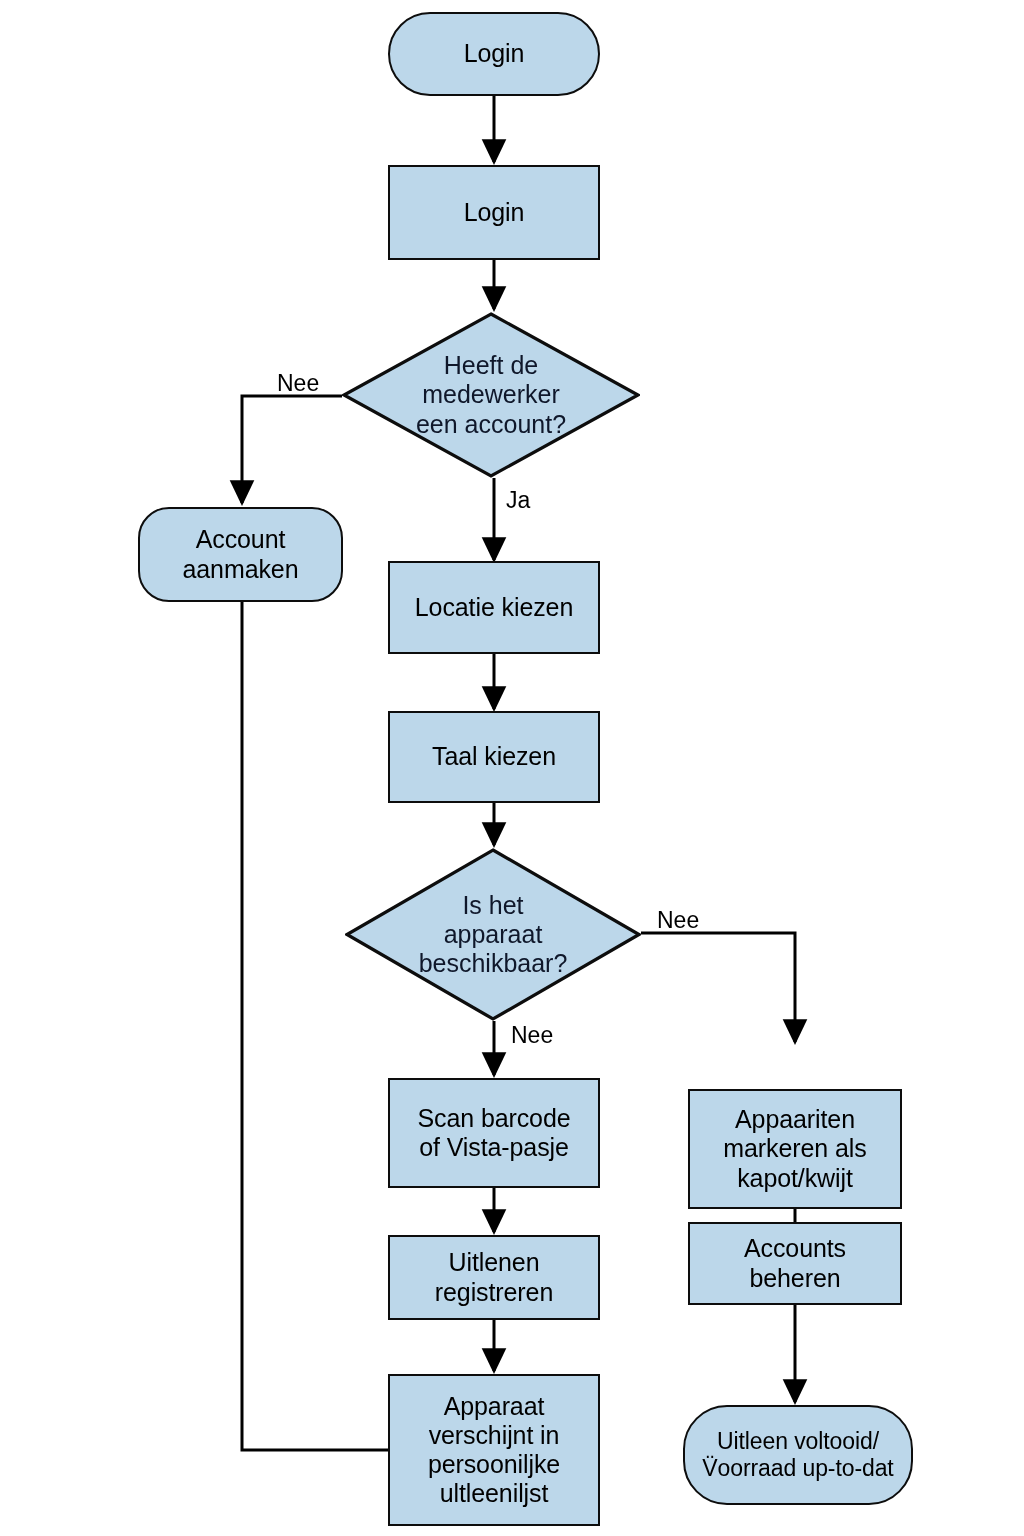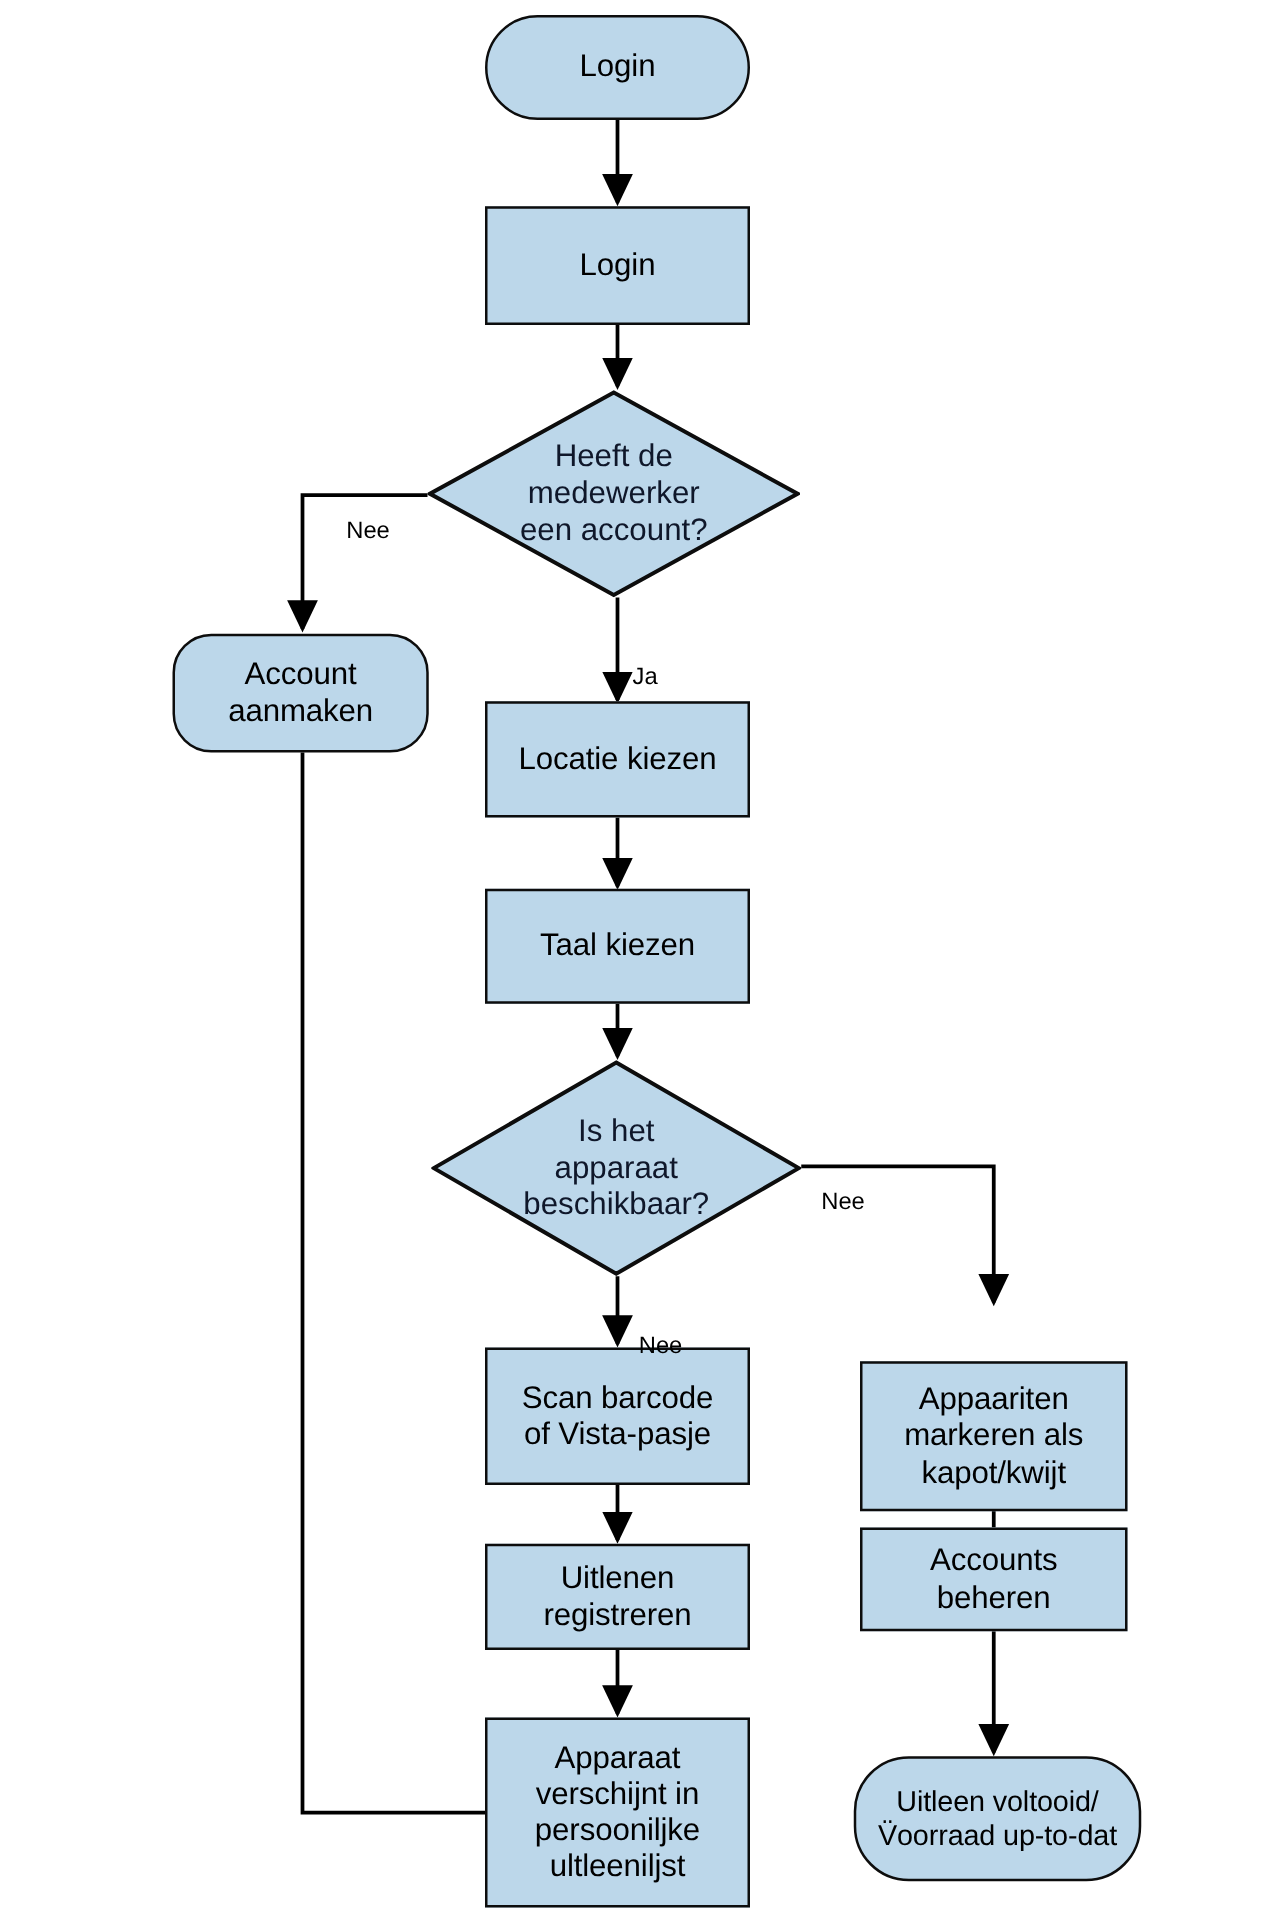--- a/index.html
+++ b/index.html
@@ -72,26 +72,25 @@
     align-items: center;
     justify-content: center;
     text-align: center;
     font-size: 25px;
     line-height: 1.17;
     color: #0f172a;
     white-space: pre-line;
   }
   .edge-label {
     position: absolute;
-    font-size: 19px;
+    font-size: 23px;
     color: #000000;
     background: transparent;
     z-index: 4;
     white-space: nowrap;
-    margin-top: 44px;
   }
 </style>
 </head>
 <body>
 
 <div id="canvas">
 
   <svg id="edges" viewBox="0 0 1024 1536" width="1024" height="1536" xmlns="http://www.w3.org/2000/svg">
     <defs>
       <marker id="arrow" markerWidth="9" markerHeight="9" refX="7.6" refY="4.5" orient="auto" markerUnits="strokeWidth">

